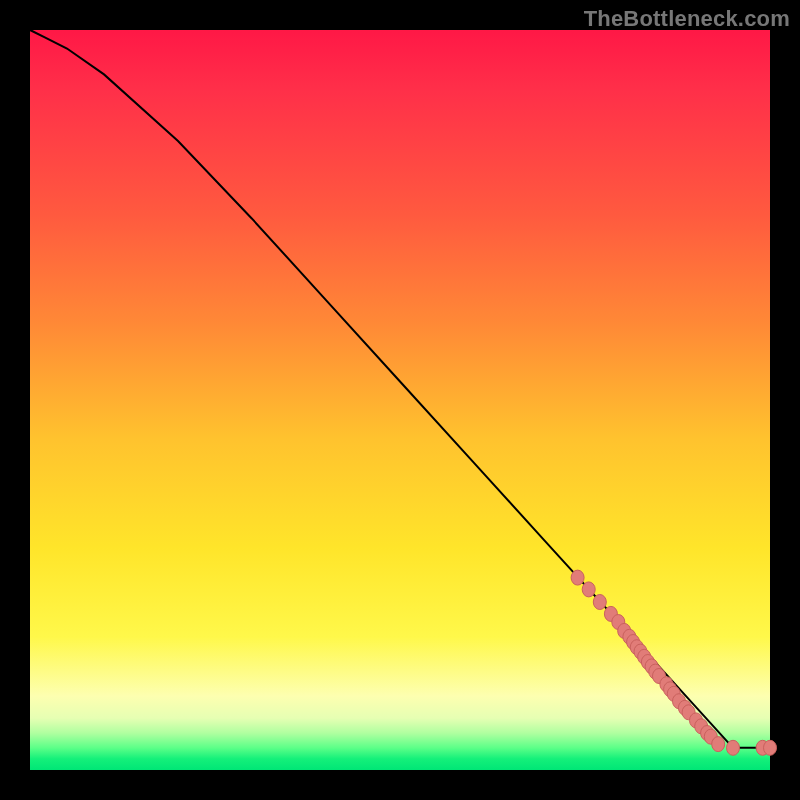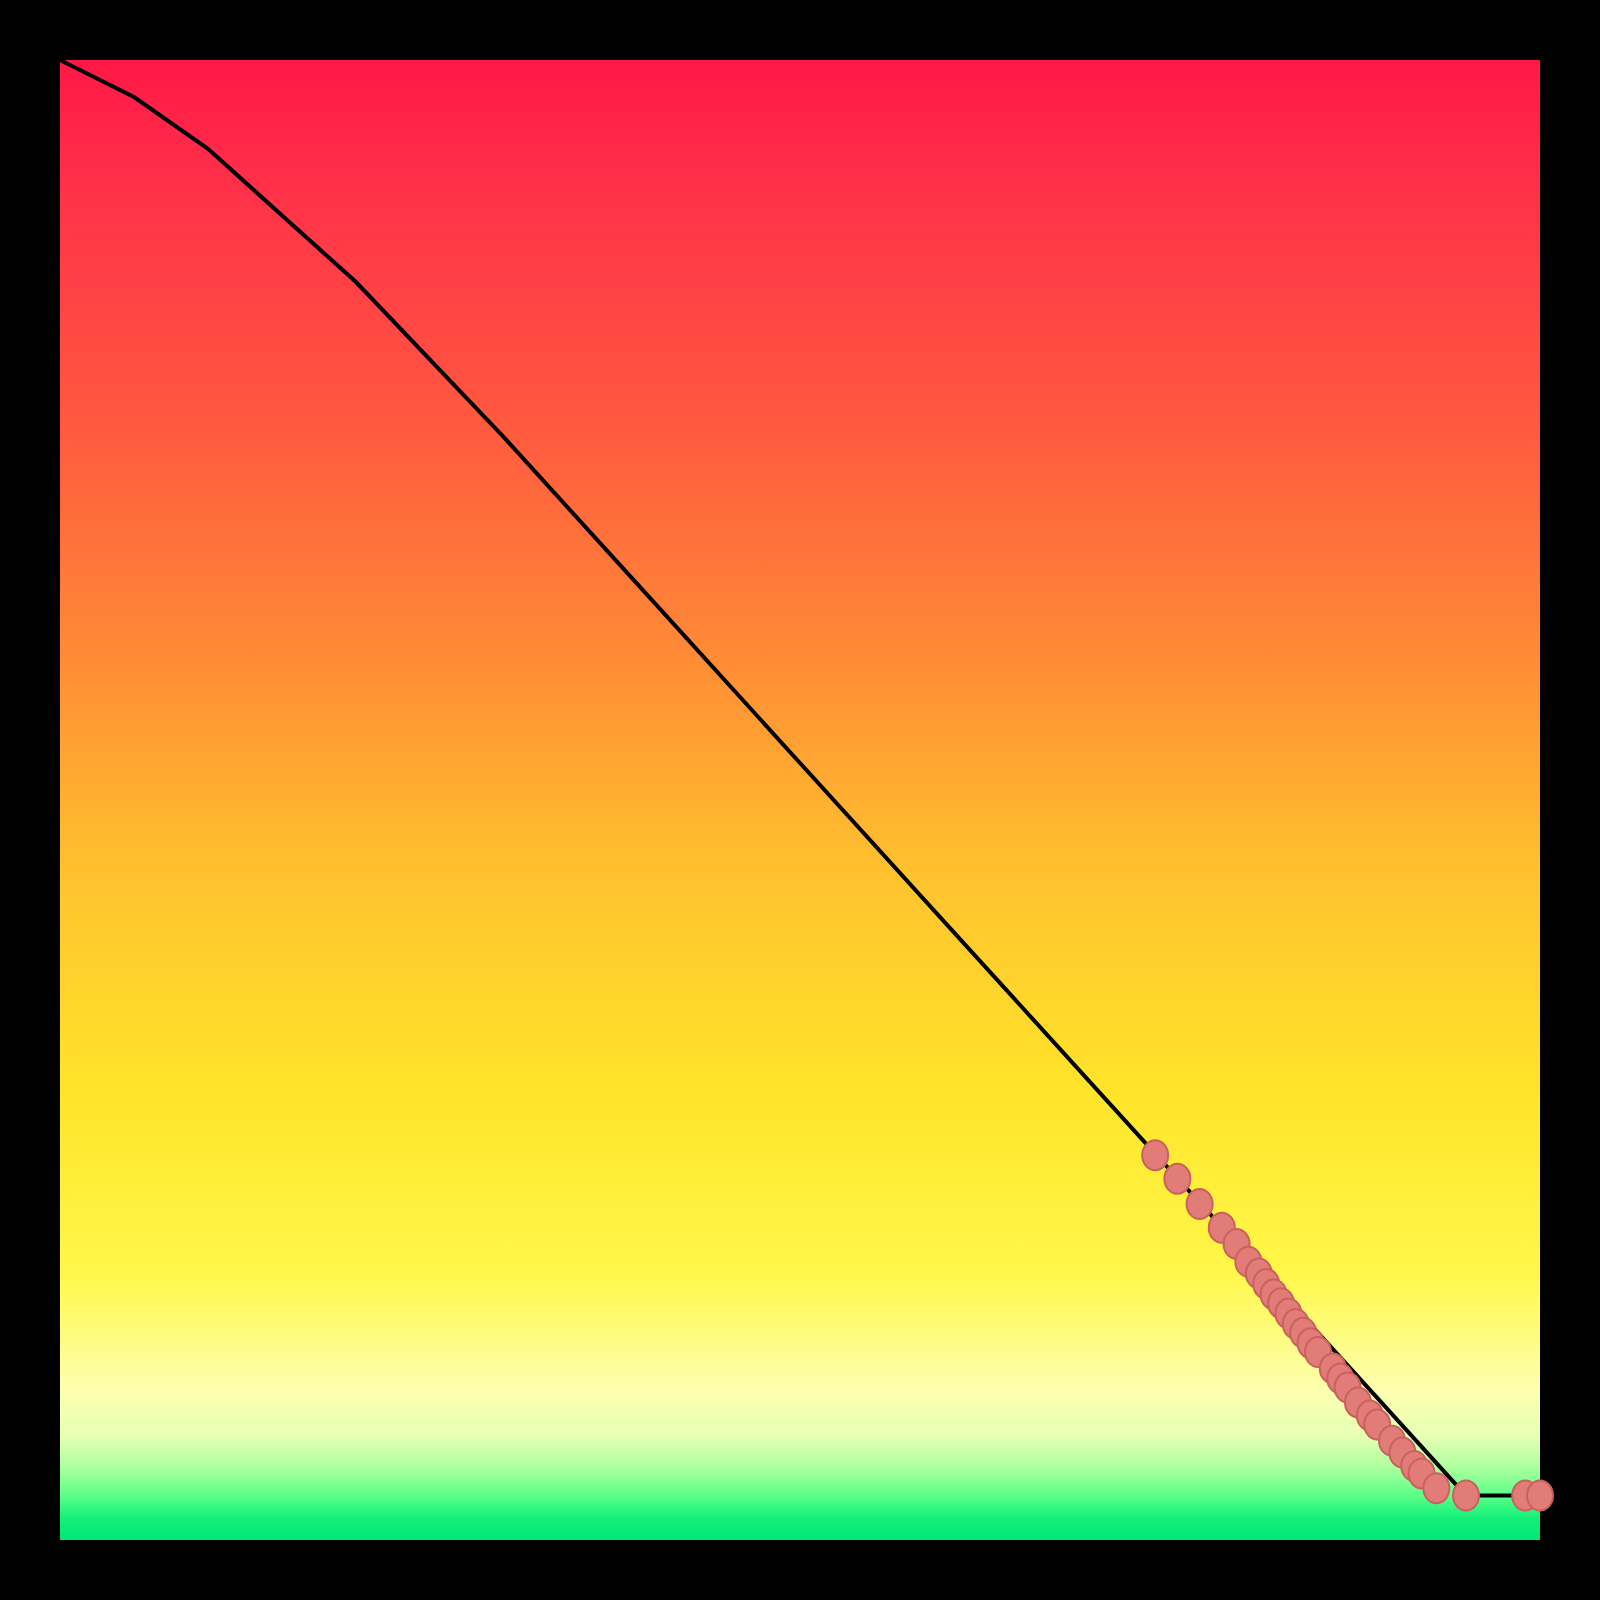--- a/index.html
+++ b/index.html
@@ -72,20 +72,21 @@
   .dot {
     fill: #e17c78;
     stroke: #c9615d;
     stroke-width: 1;
   }
 </style>
 </head>
 <body>
 
 <div class="frame">
+  <div class="watermark">TheBottleneck.com</div>
 
   <div class="plot">
     <svg class="overlay" viewBox="0 0 740 740" preserveAspectRatio="none">
       <path id="curve-path" class="curve" d="M0.0 0.0 L14.8 7.4 L37.0 18.5 L74.0 44.4 L148.0 111.0 L222.0 188.7 L296.0 270.1 L370.0 351.5 L444.0 432.9 L518.0 514.3 L592.0 595.7 L666.0 677.1 L703.0 717.8"></path>
       <path id="flat-path" class="flat" d="M703.0 717.8 L740.0 717.8"></path>
       <g id="dots">
           <ellipse cx="547.6" cy="547.6" rx="6.5" ry="7.5" class="dot"></ellipse>
           <ellipse cx="558.7" cy="559.4" rx="6.5" ry="7.5" class="dot"></ellipse>
           <ellipse cx="569.8" cy="572.0" rx="6.5" ry="7.5" class="dot"></ellipse>
           <ellipse cx="580.9" cy="583.9" rx="6.5" ry="7.5" class="dot"></ellipse>

